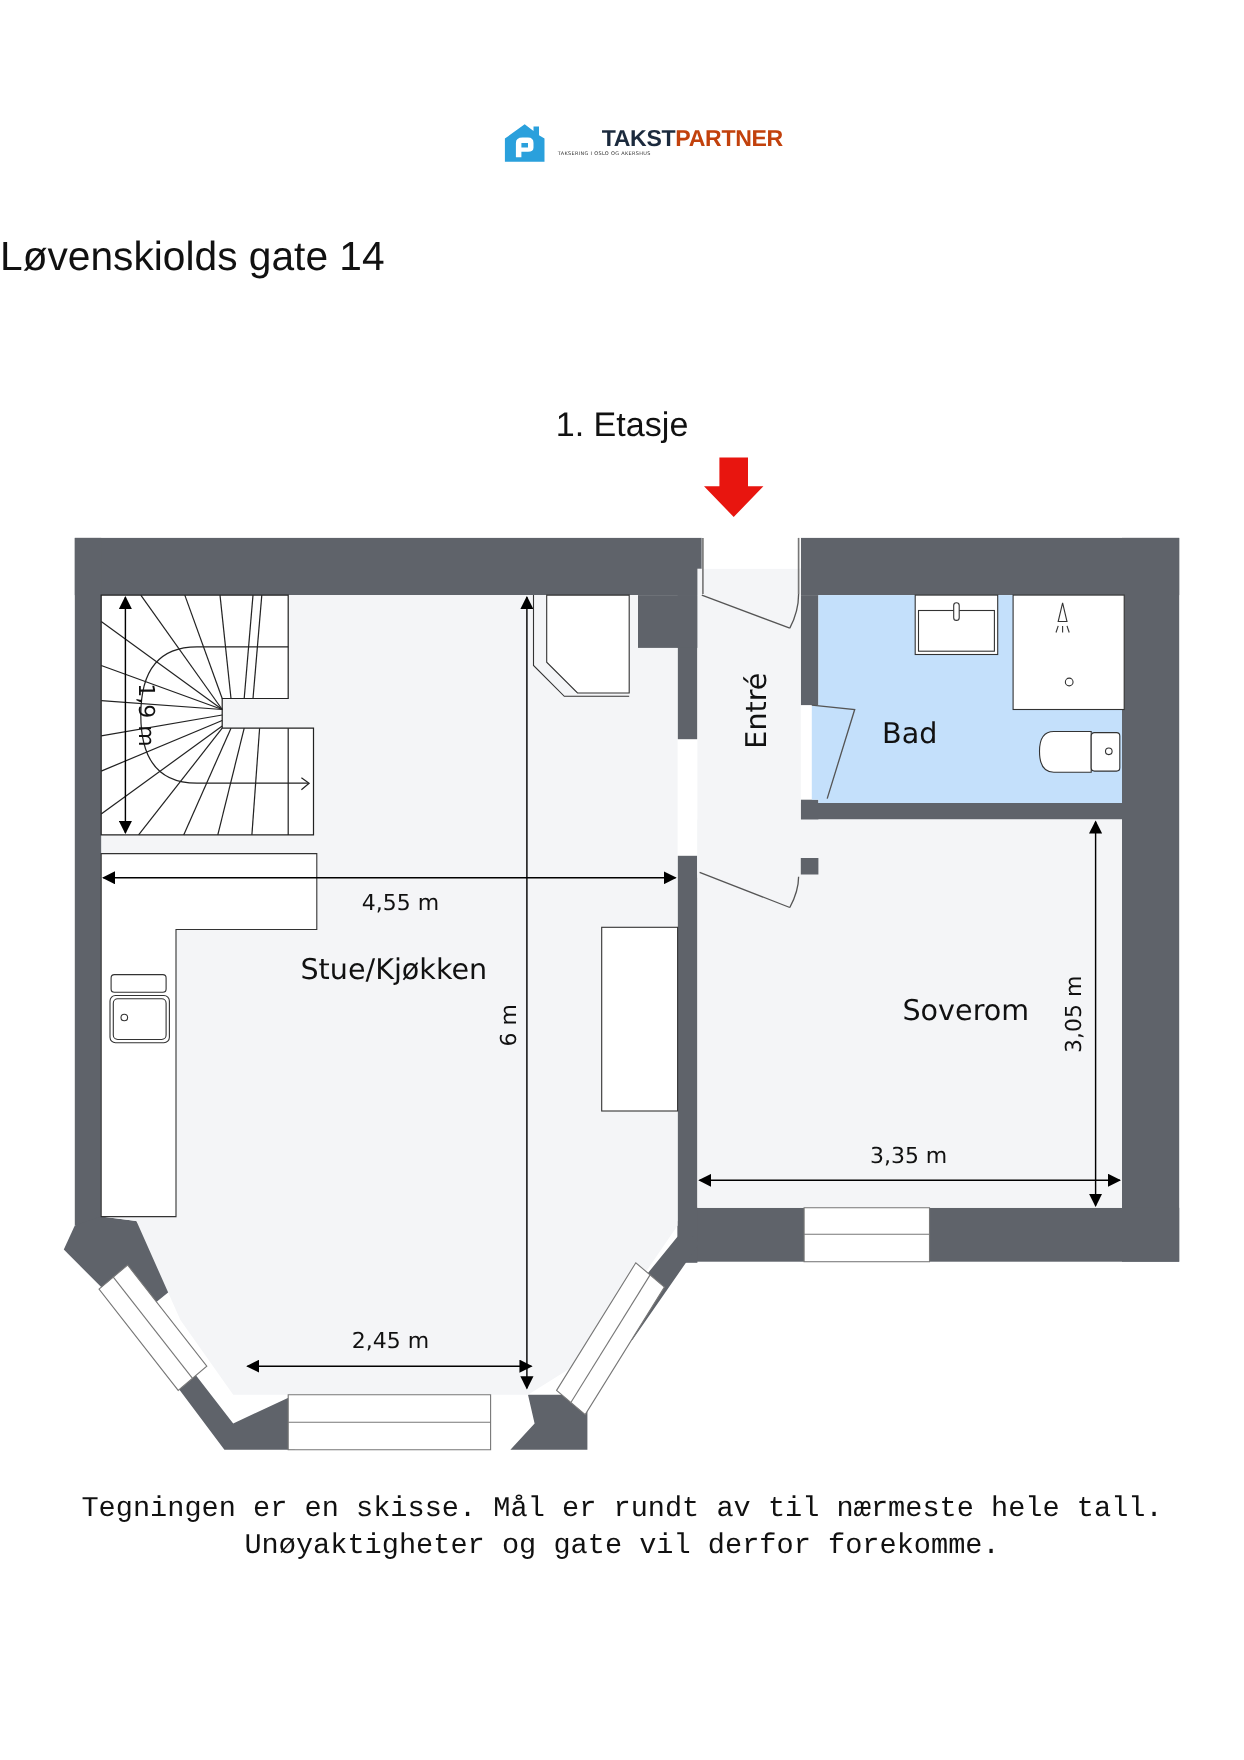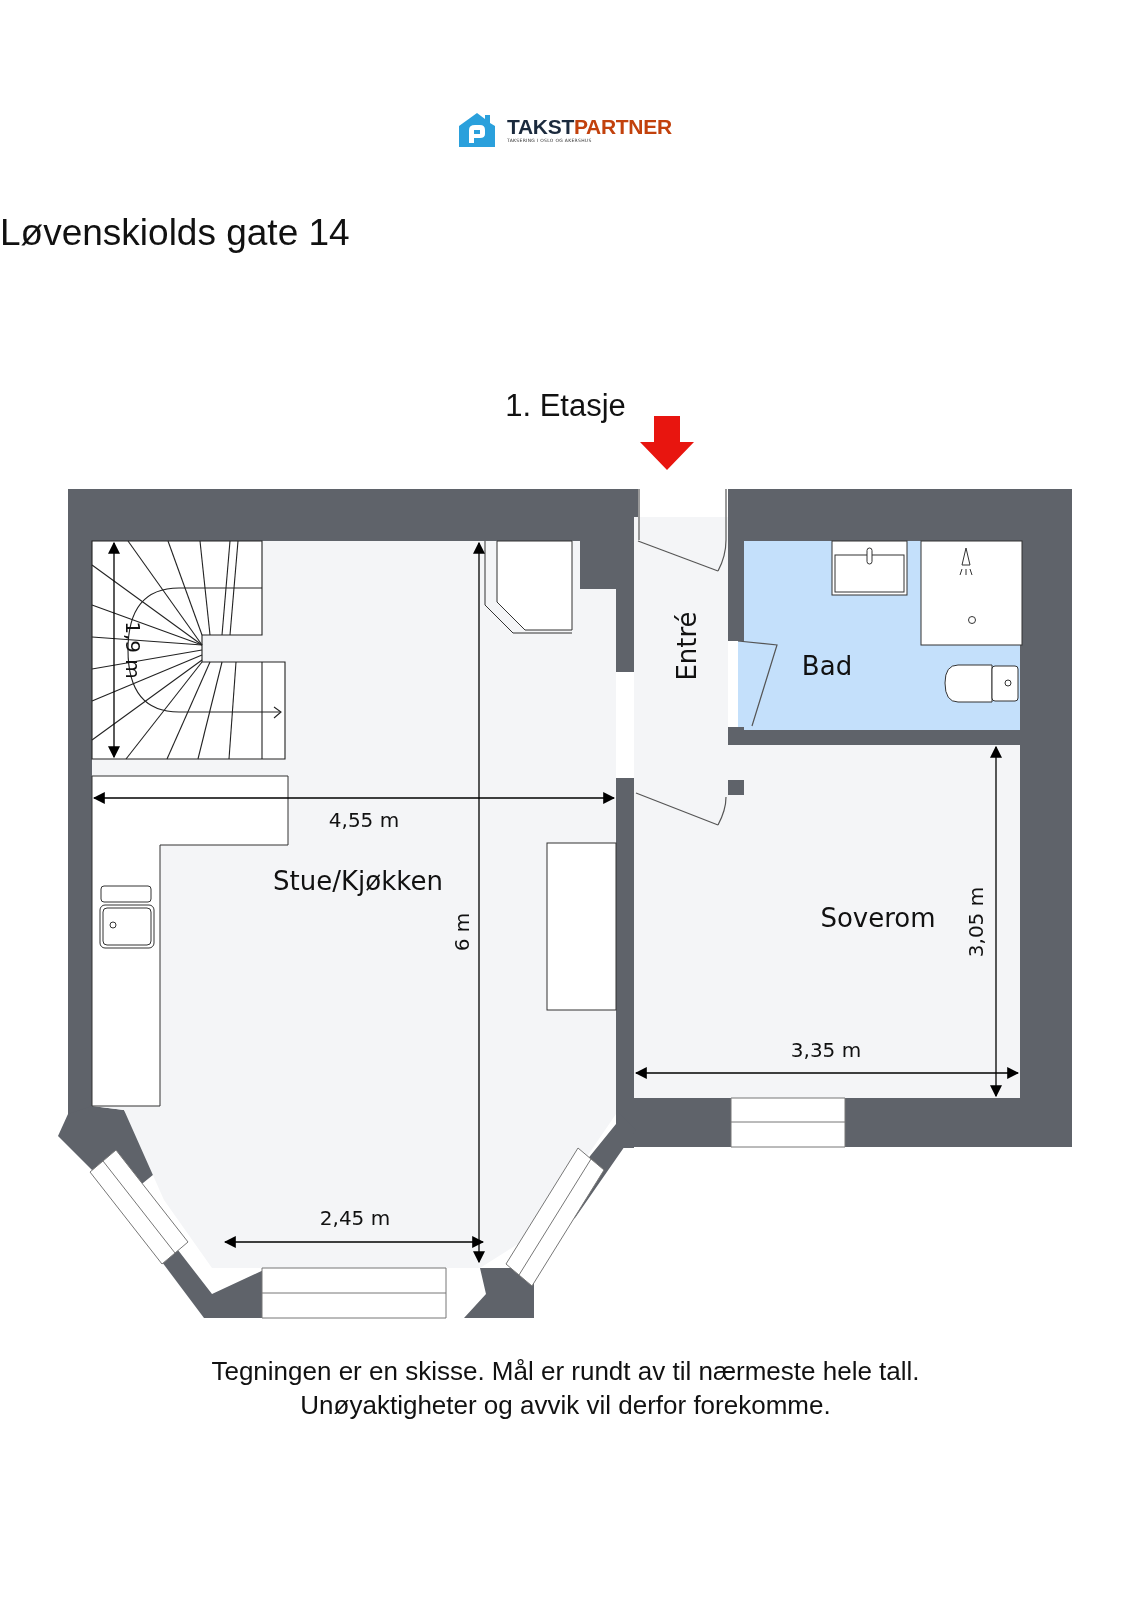--- a/index.html
+++ b/index.html
@@ -1,30 +1,30 @@
 <!DOCTYPE html>
 <html><head>
 <meta charset="utf-8">
 <style>
   html, body { margin: 0; padding: 0; background: #ffffff; }
   body { width: 1131px; height: 1600px; position: relative; overflow: hidden;
          font-family: "DejaVu Sans", sans-serif; color: #111; }
   .logo { position: absolute; left: 455px; top: 110px; display: flex; align-items: center; }
   .logo-text { margin-left: 8px; line-height: 1; }
   .logo-brand { font-family: "Liberation Sans", sans-serif; font-weight: bold; font-size: 21px; letter-spacing: -0.3px; }
-  .logo-brand .a { color: #1b2a3d; }
+  .logo-brand .a { color: #1b2a3d; margin-left: 40px; }
   .logo-brand .b { color: #c2410c; }
   .logo-tag { font-size: 4.5px; color: #333; letter-spacing: 0.3px; margin-top: 2px; }
   .title { position: absolute; left: 0; width: 1131px; top: 212px; text-align: left;
            font-family: "Liberation Sans", sans-serif; font-size: 37px; color: #111; }
-  .floor { position: absolute; left: 0; width: 1131px; top: 388px; text-align: center;
+  .floor { position: absolute; left: 0; width: 1131px; top: 368px; text-align: center;
            font-family: "Liberation Sans", sans-serif; font-size: 31px; color: #111; }
   .plan { position: absolute; left: 0; top: 0; }
   .note { position: absolute; left: 0; width: 1131px; text-align: center;
-          font-family: Liberation Sans, sans-serif; font-size: 26px; color: #111; }
+          font-family: Liberation Mono, monospace; font-size: 26px; color: #111; }
   .room-label { font-family: "DejaVu Sans", sans-serif; fill: #111; }
 </style>
 </head>
 <body>
 
 <div class="logo">
   <svg width="44" height="40" viewBox="0 0 44 40">
     <path d="M4 16 L22 3 L30 9 L30 5 L35 5 L35 13 L40 16 L40 37 L4 37 Z" fill="#2aa0dc" rx="4"></path>
     <path d="M14 33 L14 20 Q14 15 20 15 L25 15 Q30 15 30 20 L30 24 Q30 28 25 28 L19 28 L19 33 Z" fill="#ffffff"></path>
     <path d="M19 24 L19 20 L25 20 L25 24 Z" fill="#2aa0dc"></path>
@@ -186,13 +186,13 @@
 
   <text class="room-label" transform="translate(126,650) rotate(90)" font-size="20" text-anchor="middle">1,9 m</text>
   <text class="room-label" x="364" y="827" font-size="20" text-anchor="middle">4,55 m</text>
   <text class="room-label" transform="translate(469,932) rotate(-90)" font-size="20" text-anchor="middle">6 m</text>
   <text class="room-label" x="355" y="1225" font-size="20" text-anchor="middle">2,45 m</text>
   <text class="room-label" x="826" y="1057" font-size="20" text-anchor="middle">3,35 m</text>
   <text class="room-label" transform="translate(983,922) rotate(-90)" font-size="20" text-anchor="middle">3,05 m</text>
 </svg>
 
 <div class="note" style="top:1356px">Tegningen er en skisse. Mål er rundt av til nærmeste hele tall.</div>
-<div class="note" style="top:1390px">Unøyaktigheter og avvik vil derfor forekomme.</div>
+<div class="note" style="top:1390px">Unøyaktigheter og gate vil derfor forekomme.</div>
 
 </body></html>

